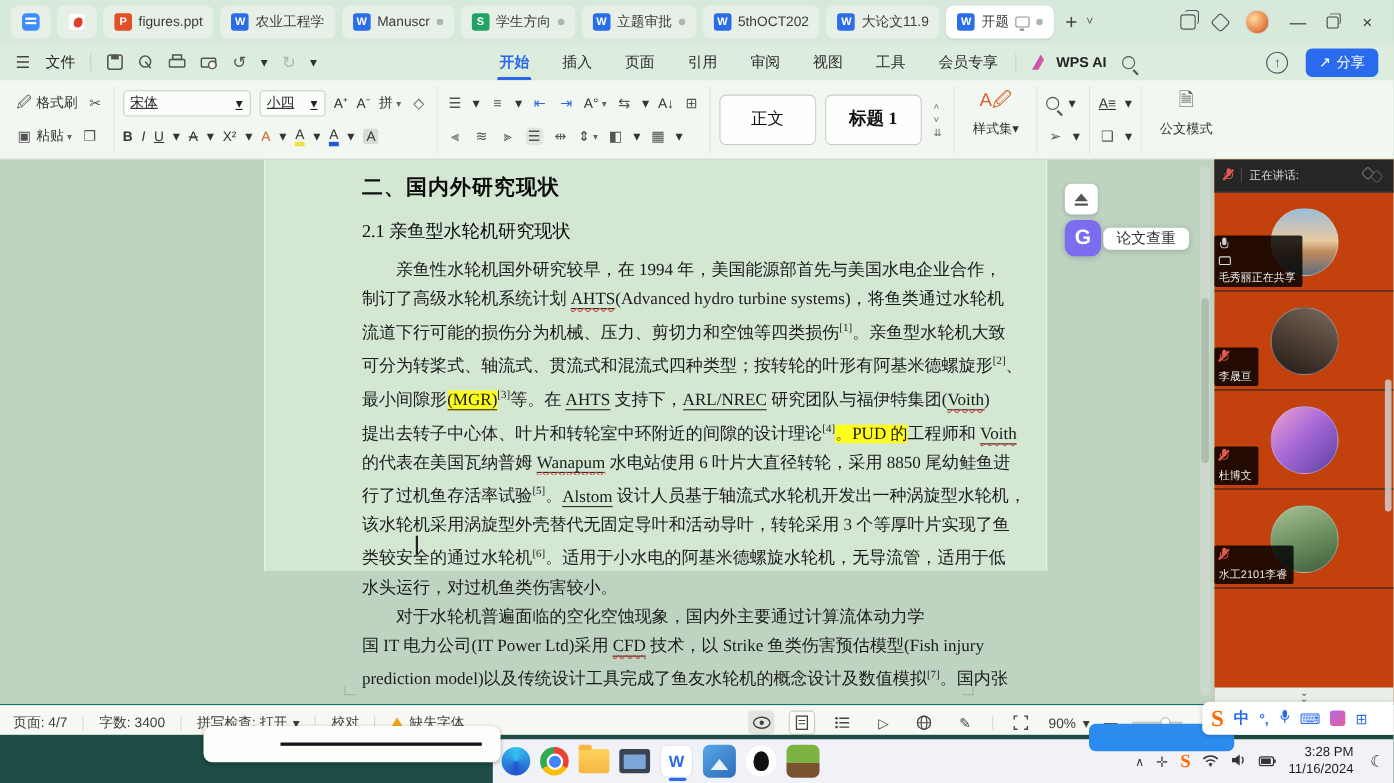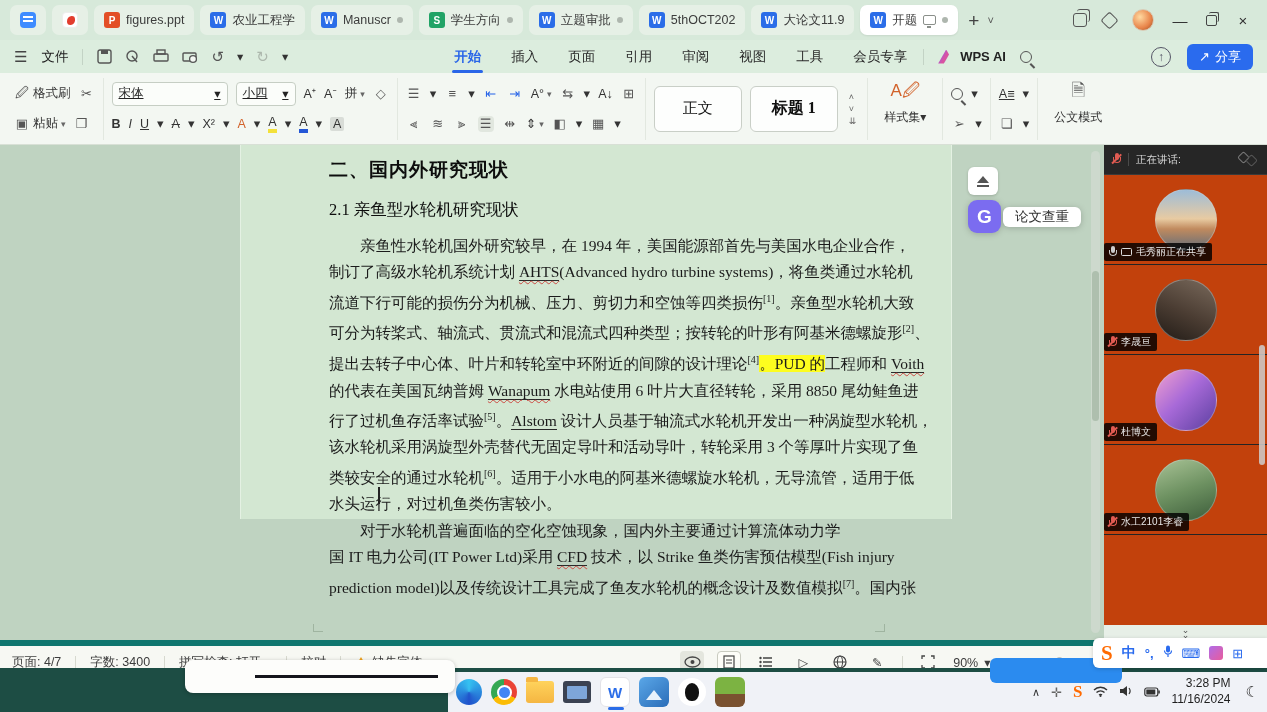--- a/index.html
+++ b/index.html
@@ -114,28 +114,28 @@
   .mic.red:before { background:#e05b52; } .mic.red:after { border-color:#e05b52; }
   .mic .slash { position:absolute; left:-2px; top:5px; width:13px; height:1.6px; background:#e05b52; transform:rotate(-45deg); }
   .tiles { position:absolute; top:30px; left:0; right:0; bottom:15px; }
   .tile { position:relative; height:90px; border-bottom:1px solid #242424; display:flex; align-items:center; justify-content:center; }
   .avatar { width:62px; height:62px; border-radius:50%; border:1px solid #cfcfcf66; }
   .av-sunset { background:linear-gradient(180deg,#9dbcd8 0%,#e8cba2 48%,#c08a5e 65%,#5f6d7c 100%); }
   .av-portrait { background:linear-gradient(205deg,#7a6a5c 0%,#4a3c32 55%,#211b16 100%); }
   .av-anime { background:linear-gradient(135deg,#f0a0cf 0%,#a86ad8 45%,#5b3fa0 100%); }
   .av-garden { background:linear-gradient(160deg,#a8c295 0%,#6d9161 50%,#3c5c3a 100%); }
   .av-space { background:radial-gradient(circle at 50% 42%,#ededed 0%,#bdbdbd 22%,#3a3a3a 60%,#111 100%); }
-  .chip { position:absolute; left:0; bottom:3px; background:rgba(0,0,0,.82); color:#e8e8e8; font-size:10px; padding:2px 6px 2px 4px; display:flex; align-items:center; gap:4px; border-radius:2px; white-space:nowrap; }
+  .chip { position:absolute; left:0; bottom:3px; background:rgba(0,0,0,.82); color:#e8e8e8; font-size:10px; padding:2px 6px 2px 4px; display:flex; align-items:flex-start; gap:4px; border-radius:2px; white-space:nowrap;flex-direction:column; }
   .chip .scr { width:11px; height:8px; border:1.2px solid #ddd; border-radius:1.5px; }
   .m-more { position:absolute; left:0; right:0; bottom:0; height:15px; background:#e7efe7; display:flex; align-items:center; justify-content:center; color:#555; }
   .m-more .dchev { font-size:9px; line-height:5px; letter-spacing:0; }
   .m-scroll { position:absolute; right:2px; top:200px; width:6px; height:120px; background:#cfcfcf; border-radius:3px; opacity:.85; }
 
   
-  .statusbar { position:absolute; left:0; top:640px; width:1267px; height:28px; background:#f7f8f3; border-top:6px solid #0f766e; display:flex; align-items:center; padding:16px 12px; font-size:12.5px; color:#3c3c3c; }
+  .statusbar { position:absolute; left:0; top:640px; width:1267px; height:28px; background:#f7f8f3; border-top:1px solid #0f766e; display:flex; align-items:center; padding:16px 12px; font-size:12.5px; color:#3c3c3c; }
   .statusbar .sb-left { display:flex; align-items:center; gap:14px; }
   .sb-item { display:flex; align-items:center; gap:5px; }
   .sb-sep { width:1px; height:13px; background:#d7d9cf; }
   .warn-tri { width:0; height:0; border-left:6px solid transparent; border-right:6px solid transparent; border-bottom:10px solid #f0a21d; position:relative; }
   .sb-right { margin-left:auto; display:flex; align-items:center; gap:13px; padding-right:180px; }
   .sb-ic { display:flex; align-items:center; justify-content:center; width:24px; height:22px; border-radius:4px; color:#444; }
   .sb-ic.on { background:#e4e6de; }
   .sb-ic.frame { border:1px solid #c9cbc0; background:#fdfdf8; }
   .zoomer { display:flex; align-items:flex-end; gap:6px; }
   .slider-track { width:46px; height:2px; background:#c9cbc2; position:relative; }
@@ -432,20 +432,21 @@
 <div class="canvas">
   <div class="page">
     <div class="doc-text">
       <div class="doc-h1">二、国内外研究现状</div>
       <div class="doc-h2">2.1 亲鱼型水轮机研究现状</div>
       <div id="doc-lines">
           <div class="dline indent"><span class="">亲鱼性水轮机国外研究较早，在 1994 年，美国能源部首先与美国水电企业合作，</span></div>
           <div class="dline"><span class="">制订了高级水轮机系统计划 </span><span class="seg-u seg-sq">AHTS</span><span class="">(Advanced hydro turbine systems)，将鱼类通过水轮机</span></div>
           <div class="dline"><span class="">流道下行可能的损伤分为机械、压力、剪切力和空蚀等四类损伤</span><span class="seg-sup">[1]</span><span class="">。亲鱼型水轮机大致</span></div>
           <div class="dline"><span class="">可分为转桨式、轴流式、贯流式和混流式四种类型；按转轮的叶形有阿基米德螺旋形</span><span class="seg-sup">[2]</span><span class="">、</span></div>
+          <div class="dline"><span class="">最小间隙形</span><span class="seg-hl seg-u">(MGR)</span><span class="seg-sup">[3]</span><span class="">等。在 </span><span class="seg-u">AHTS</span><span class=""> 支持下，</span><span class="seg-u">ARL/NREC</span><span class=""> 研究团队与福伊特集团(</span><span class="seg-u seg-sq">Voith</span><span class="">)</span></div>
           <div class="dline"><span class="">提出去转子中心体、叶片和转轮室中环附近的间隙的设计理论</span><span class="seg-sup">[4]</span><span class="seg-hl">。PUD 的</span><span class="">工程师和 </span><span class="seg-u seg-sq">Voith</span></div>
           <div class="dline"><span class="">的代表在美国瓦纳普姆 </span><span class="seg-u seg-sq">Wanapum</span><span class=""> 水电站使用 6 叶片大直径转轮，采用 8850 尾幼鲑鱼进</span></div>
           <div class="dline"><span class="">行了过机鱼存活率试验</span><span class="seg-sup">[5]</span><span class="">。</span><span class="seg-u">Alstom</span><span class=""> 设计人员基于轴流式水轮机开发出一种涡旋型水轮机，</span></div>
           <div class="dline"><span class="">该水轮机采用涡旋型外壳替代无固定导叶和活动导叶，转轮采用 3 个等厚叶片实现了鱼</span></div>
           <div class="dline"><span class="">类较安全的通过水轮机</span><span class="seg-sup">[6]</span><span class="">。适用于小水电的阿基米德螺旋水轮机，无导流管，适用于低</span></div>
           <div class="dline"><span class="">水头运行，对过机鱼类伤害较小。</span></div>
           <div class="dline indent"><span class="">对于水轮机普遍面临的空化空蚀现象，国内外主要通过计算流体动力学</span></div>
           <div class="dline"><span class="">国 IT 电力公司(IT Power Ltd)采用 </span><span class="seg-u seg-sq">CFD</span><span class=""> 技术，以 Strike 鱼类伤害预估模型(Fish injury</span></div>
           <div class="dline"><span class="">prediction model)以及传统设计工具完成了鱼友水轮机的概念设计及数值模拟</span><span class="seg-sup">[7]</span><span class="">。国内张</span></div>
         </div>

